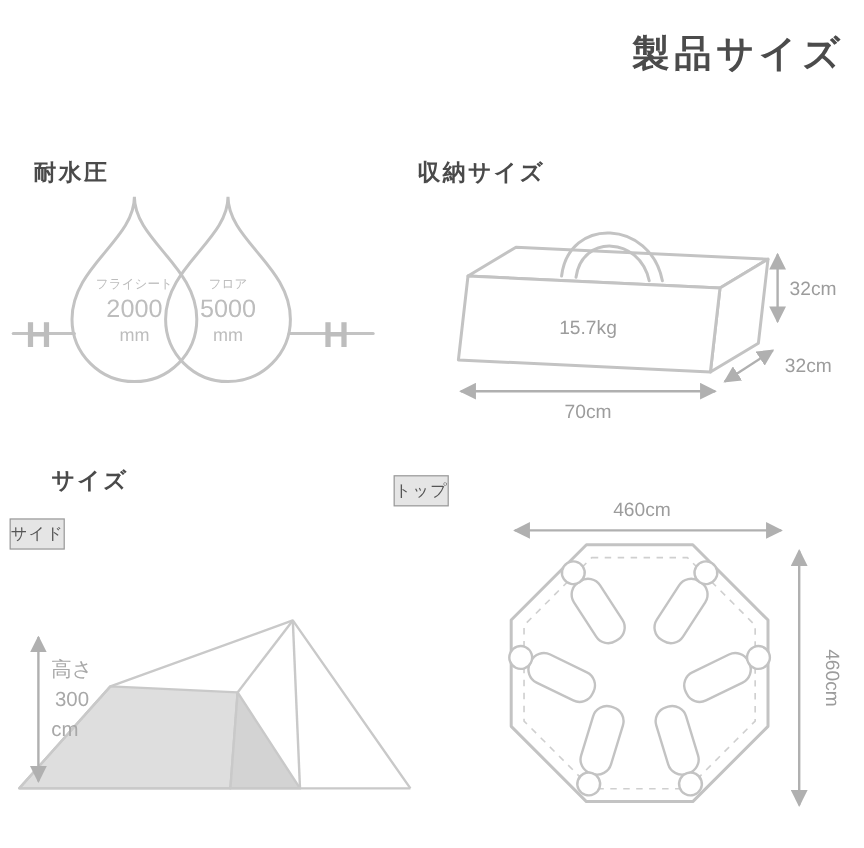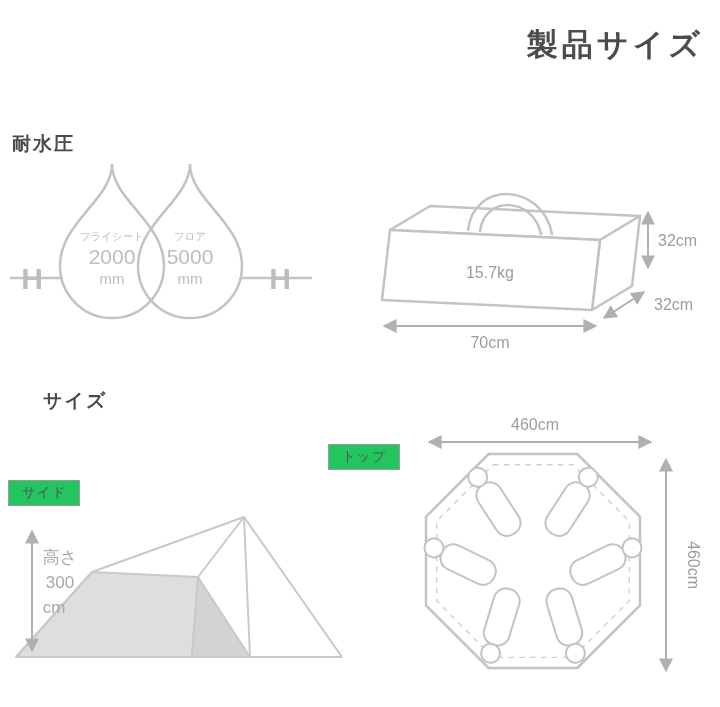--- a/index.html
+++ b/index.html
@@ -5,33 +5,34 @@
   * { margin:0; padding:0; box-sizing:border-box; }
   html,body { background:#ffffff; }
   .page {
     position:relative; width:720px; height:707px; background:#ffffff;
     font-family:"Liberation Sans","DejaVu Sans",sans-serif; overflow:hidden;
   }
   .abs { position:absolute; }
   .main-title { font-size:31px; font-weight:bold; color:#4b4b4b; letter-spacing:4px; }
   .section-h { font-size:19px; font-weight:bold; color:#4a4a4a; letter-spacing:2px; }
   .tag {
-    border:1.5px solid #9a9a9a; padding:3px 13px; font-size:13.5px; color:#555;
-    background:#22c55e; letter-spacing:1px;margin-top:48px;
+    border:1.5px solid #9a9a9a; padding:3px 0; font-size:13.5px; color:#555;
+    background:#e5e5e5; letter-spacing:1px;
   }
   svg text { font-family:"Liberation Sans","DejaVu Sans",sans-serif; }
 </style>
 </head>
 <body>
 
 <div class="page">
 
   <div class="abs main-title" style="top:24px; right:16px;">製品サイズ</div>
 
-  <div class="abs section-h" style="top:131px; left:12px;">耐水圧</div>
+  <div class="abs section-h" style="top:131px; left:28px;">耐水圧</div>
+  <div class="abs section-h" style="top:131px; left:348px;">収納サイズ</div>
   <div class="abs section-h" style="top:388px; left:43px;">サイズ</div>
 
   <div class="abs tag" style="top:432px; left:8px;">サイド</div>
   <div class="abs tag" style="top:396px; left:328px;">トップ</div>
 
   <svg class="abs" style="left:8px; top:158px;" width="310" height="178" viewBox="0 0 310 178">
     <g stroke="#c3c3c3" stroke-width="2.5" fill="none" stroke-linecap="round">
       <line x1="3" y1="120" x2="54" y2="120"></line>
       <line x1="233" y1="120" x2="303" y2="120"></line>
       <path transform="translate(45,6)" d="M59,0 C59,36 7,58 7,102 a52,52 0 1 0 104,0 C111,58 59,36 59,0 Z"></path>

